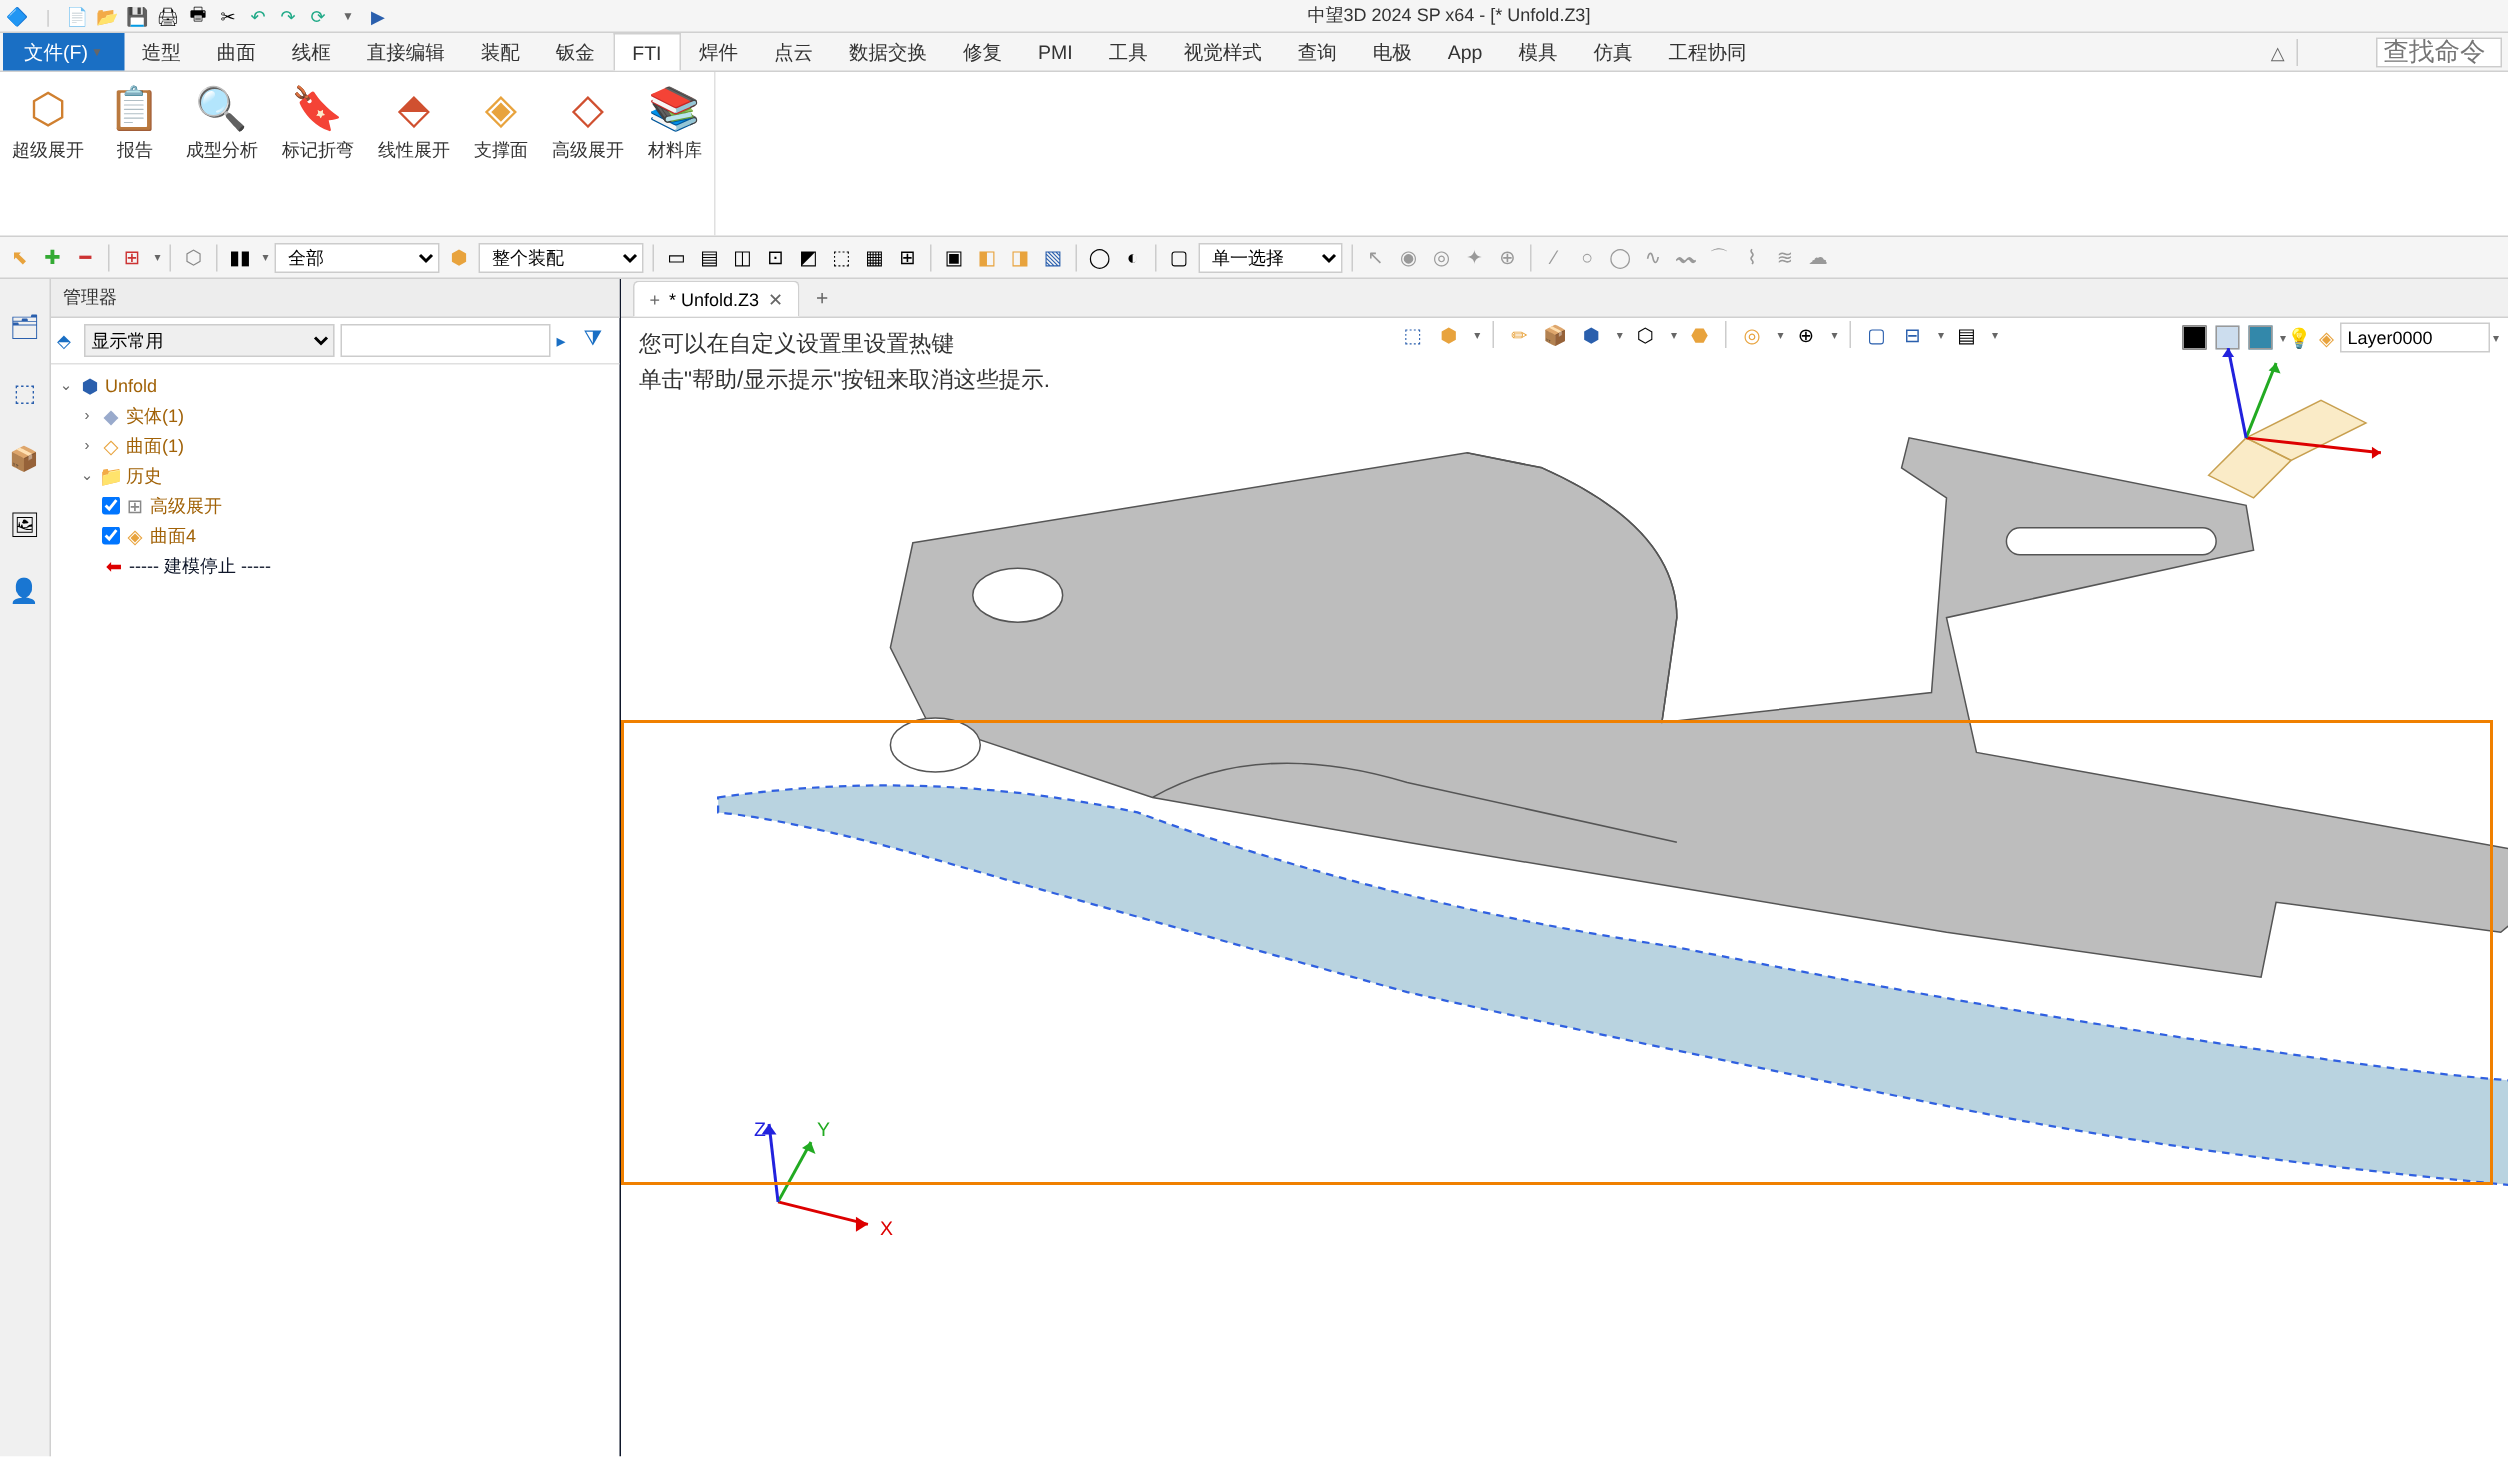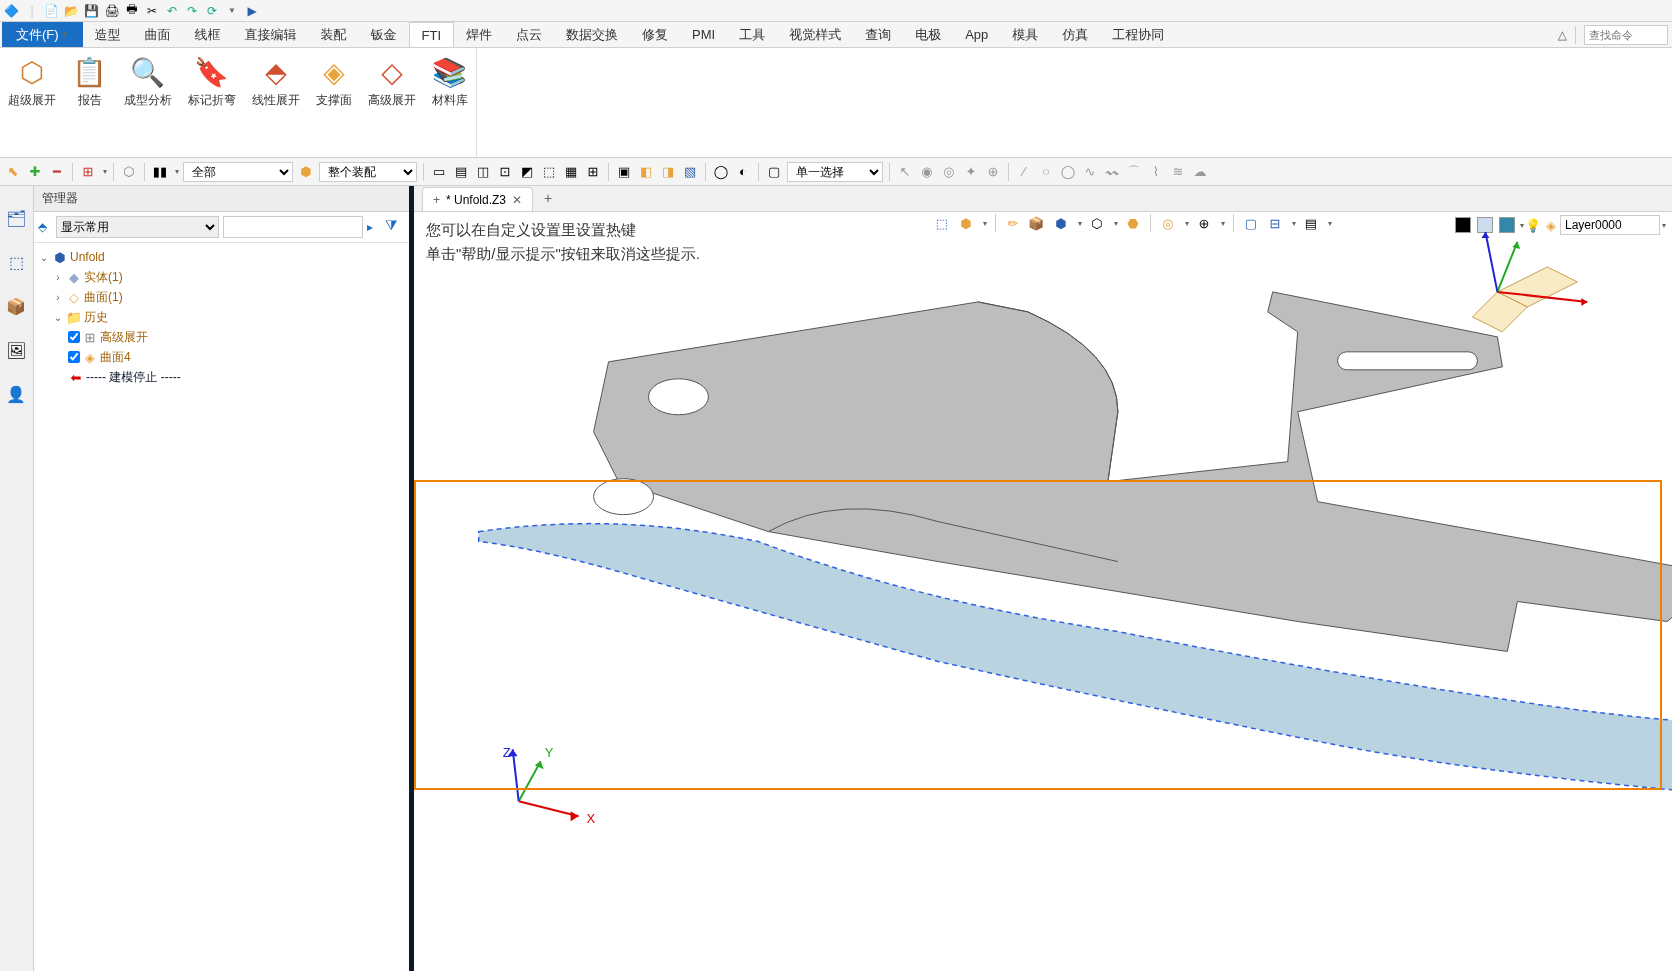--- a/index.html
+++ b/index.html
@@ -6,36 +6,36 @@
 body { font-family: "Microsoft YaHei", sans-serif; font-size: 12px; background: #fff; overflow: hidden; width: 1672px; height: 971px; }
 .title-bar { height: 22px; background: #f5f5f5; display: flex; align-items: center; border-bottom: 1px solid #d0d0d0; }
 .qat { display: flex; align-items: center; gap: 4px; padding-left: 4px; }
 .qat-icon { width: 16px; height: 16px; display: flex; align-items: center; justify-content: center; font-size: 12px; cursor: pointer; }
 .app-title { flex: 1; text-align: center; font-size: 12px; color: #333; }
 .menu-bar { height: 26px; background: #f5f5f5; display: flex; align-items: stretch; border-bottom: 1px solid #d0d0d0; padding-left: 2px; justify-content: flex-end; }
 .file-btn { background: #1a6fc4; color: #fff; padding: 0 14px; display: flex; align-items: center; font-size: 13px; }
 .menu-item { padding: 0 12px; display: flex; align-items: center; color: #333; cursor: pointer; font-size: 13px; }
 .menu-item.active { background: #fff; border: 1px solid #d0d0d0; border-bottom: none; }
 .menu-right { margin-left: auto; display: flex; align-items: center; gap: 6px; padding-right: 4px; }
-.search-cmd { width: 84px; height: 20px; border: 1px solid #ccc; font-size: 11px; padding: 0 4px; }
+.search-cmd { width: 84px; height: 20px; border: 1px solid #ccc; font-size: 17px; padding: 0 4px; margin-left: 44px; }
 .ribbon { height: 110px; background: #fff; display: flex; border-bottom: 1px solid #d0d0d0; }
 .ribbon-group { display: flex; flex-direction: column; justify-content: space-between; border-right: 1px solid #e0e0e0; padding: 4px 4px 2px 4px; }
 .ribbon-buttons { display: flex; gap: 8px; }
 .ribbon-btn { display: flex; flex-direction: column; align-items: center; gap: 2px; cursor: pointer; padding: 2px 4px; }
 .ribbon-btn-icon { width: 36px; height: 36px; display: flex; align-items: center; justify-content: center; font-size: 28px; }
 .ribbon-btn-label { font-size: 12px; color: #333; text-align: center; }
 .ribbon-group-label { text-align: center; font-size: 12px; color: #555; }
 .toolbar2 { height: 28px; background: #f5f5f5; border-bottom: 1px solid #d0d0d0; display: flex; align-items: center; padding: 0 4px; gap: 4px; }
 .tb-icon { width: 18px; height: 18px; display: flex; align-items: center; justify-content: center; cursor: pointer; font-size: 13px; }
 .tb-sep { width: 1px; height: 18px; background: #ccc; margin: 0 2px; }
 .tb-select { height: 20px; font-size: 12px; border: 1px solid #ccc; padding: 0 4px; background: #fff; }
 .main { display: flex; height: calc(971px - 22px - 26px - 110px - 28px); }
 .left-tabs { width: 34px; background: #f0f0f0; border-right: 1px solid #d0d0d0; display: flex; flex-direction: column; align-items: center; padding-top: 20px; gap: 20px; }
 .left-tab { width: 24px; height: 24px; display: flex; align-items: center; justify-content: center; cursor: pointer; font-size: 16px; }
-.manager { width: 380px; background: #fff; border-right: 5px solid #0f172a; display: flex; flex-direction: column; }
+.manager { width: 380px; background: #fff; border-right: 1px solid #0f172a; display: flex; flex-direction: column; }
 .mgr-title { background: #ededed; padding: 4px 8px; font-size: 12px; color: #333; border-bottom: 1px solid #d0d0d0; }
 .mgr-filter { display: flex; align-items: center; padding: 4px; gap: 4px; border-bottom: 1px solid #e0e0e0; }
 .mgr-filter select { flex: 1; height: 22px; font-size: 12px; border: 1px solid #ccc; }
 .mgr-filter input { width: 140px; height: 22px; font-size: 12px; border: 1px solid #ccc; padding: 0 4px; }
 .mgr-handle { width: 14px; color: #1a6fc4; font-size: 12px; }
 .mgr-funnel { width: 20px; height: 20px; color: #1a6fc4; font-size: 14px; }
 .mgr-header { background: #f0f0f0; padding: 4px 8px; font-size: 12px; border-bottom: 1px solid #d0d0d0; }
 .tree { padding: 4px 0; font-size: 12px; }
 .tree-row { display: flex; align-items: center; height: 20px; padding-left: 4px; gap: 2px; }
 .tree-toggle { width: 12px; text-align: center; color: #666; cursor: pointer; font-size: 10px; }
@@ -74,20 +74,21 @@
     <span class="qat-icon" style="color:#2a5fad">💾</span>
     <span class="qat-icon">🖨</span>
     <span class="qat-icon">🖶</span>
     <span class="qat-icon">✂</span>
     <span class="qat-icon" style="color:#2a8">↶</span>
     <span class="qat-icon" style="color:#2a8">↷</span>
     <span class="qat-icon" style="color:#2a8">⟳</span>
     <span class="qat-icon" style="color:#666;font-size:8px">▼</span>
     <span class="qat-icon" style="color:#2a5fad">▶</span>
   </div>
+  <div class="app-title">中望3D 2024 SP x64 - [* Unfold.Z3]</div>
 </div>
 
 <div class="menu-bar">
   <div class="file-btn">
       <span>文件(F)</span>
       <span class="arrow-down">▼</span>
     </div>
   <div class="menu-item">造型</div>
   <div class="menu-item">曲面</div>
   <div class="menu-item">线框</div>
@@ -161,21 +162,21 @@
   <span class="tb-sep"></span>
   <span class="tb-icon" style="color:#c33">⊞</span>
     <span class="arrow-down">▾</span>
   <span class="tb-sep"></span>
   <span class="tb-icon" style="color:#888">⬡</span>
   <span class="tb-sep"></span>
   <span class="tb-icon">▮▮</span>
     <span class="arrow-down">▾</span>
   <select class="tb-select" style="width:110px"><option>全部</option></select>
   <span class="tb-icon" style="color:#e8a33d">⬢</span>
-  <select class="tb-select" style="width:98px"><option>整个装配</option></select>
+  <select class="tb-select" style="width:110px"><option>整个装配</option></select>
   <span class="tb-sep"></span>
   <span class="tb-icon">▭</span>
   <span class="tb-icon">▤</span>
   <span class="tb-icon">◫</span>
   <span class="tb-icon">⊡</span>
   <span class="tb-icon">◩</span>
   <span class="tb-icon">⬚</span>
   <span class="tb-icon">▦</span>
   <span class="tb-icon">⊞</span>
   <span class="tb-sep"></span>

